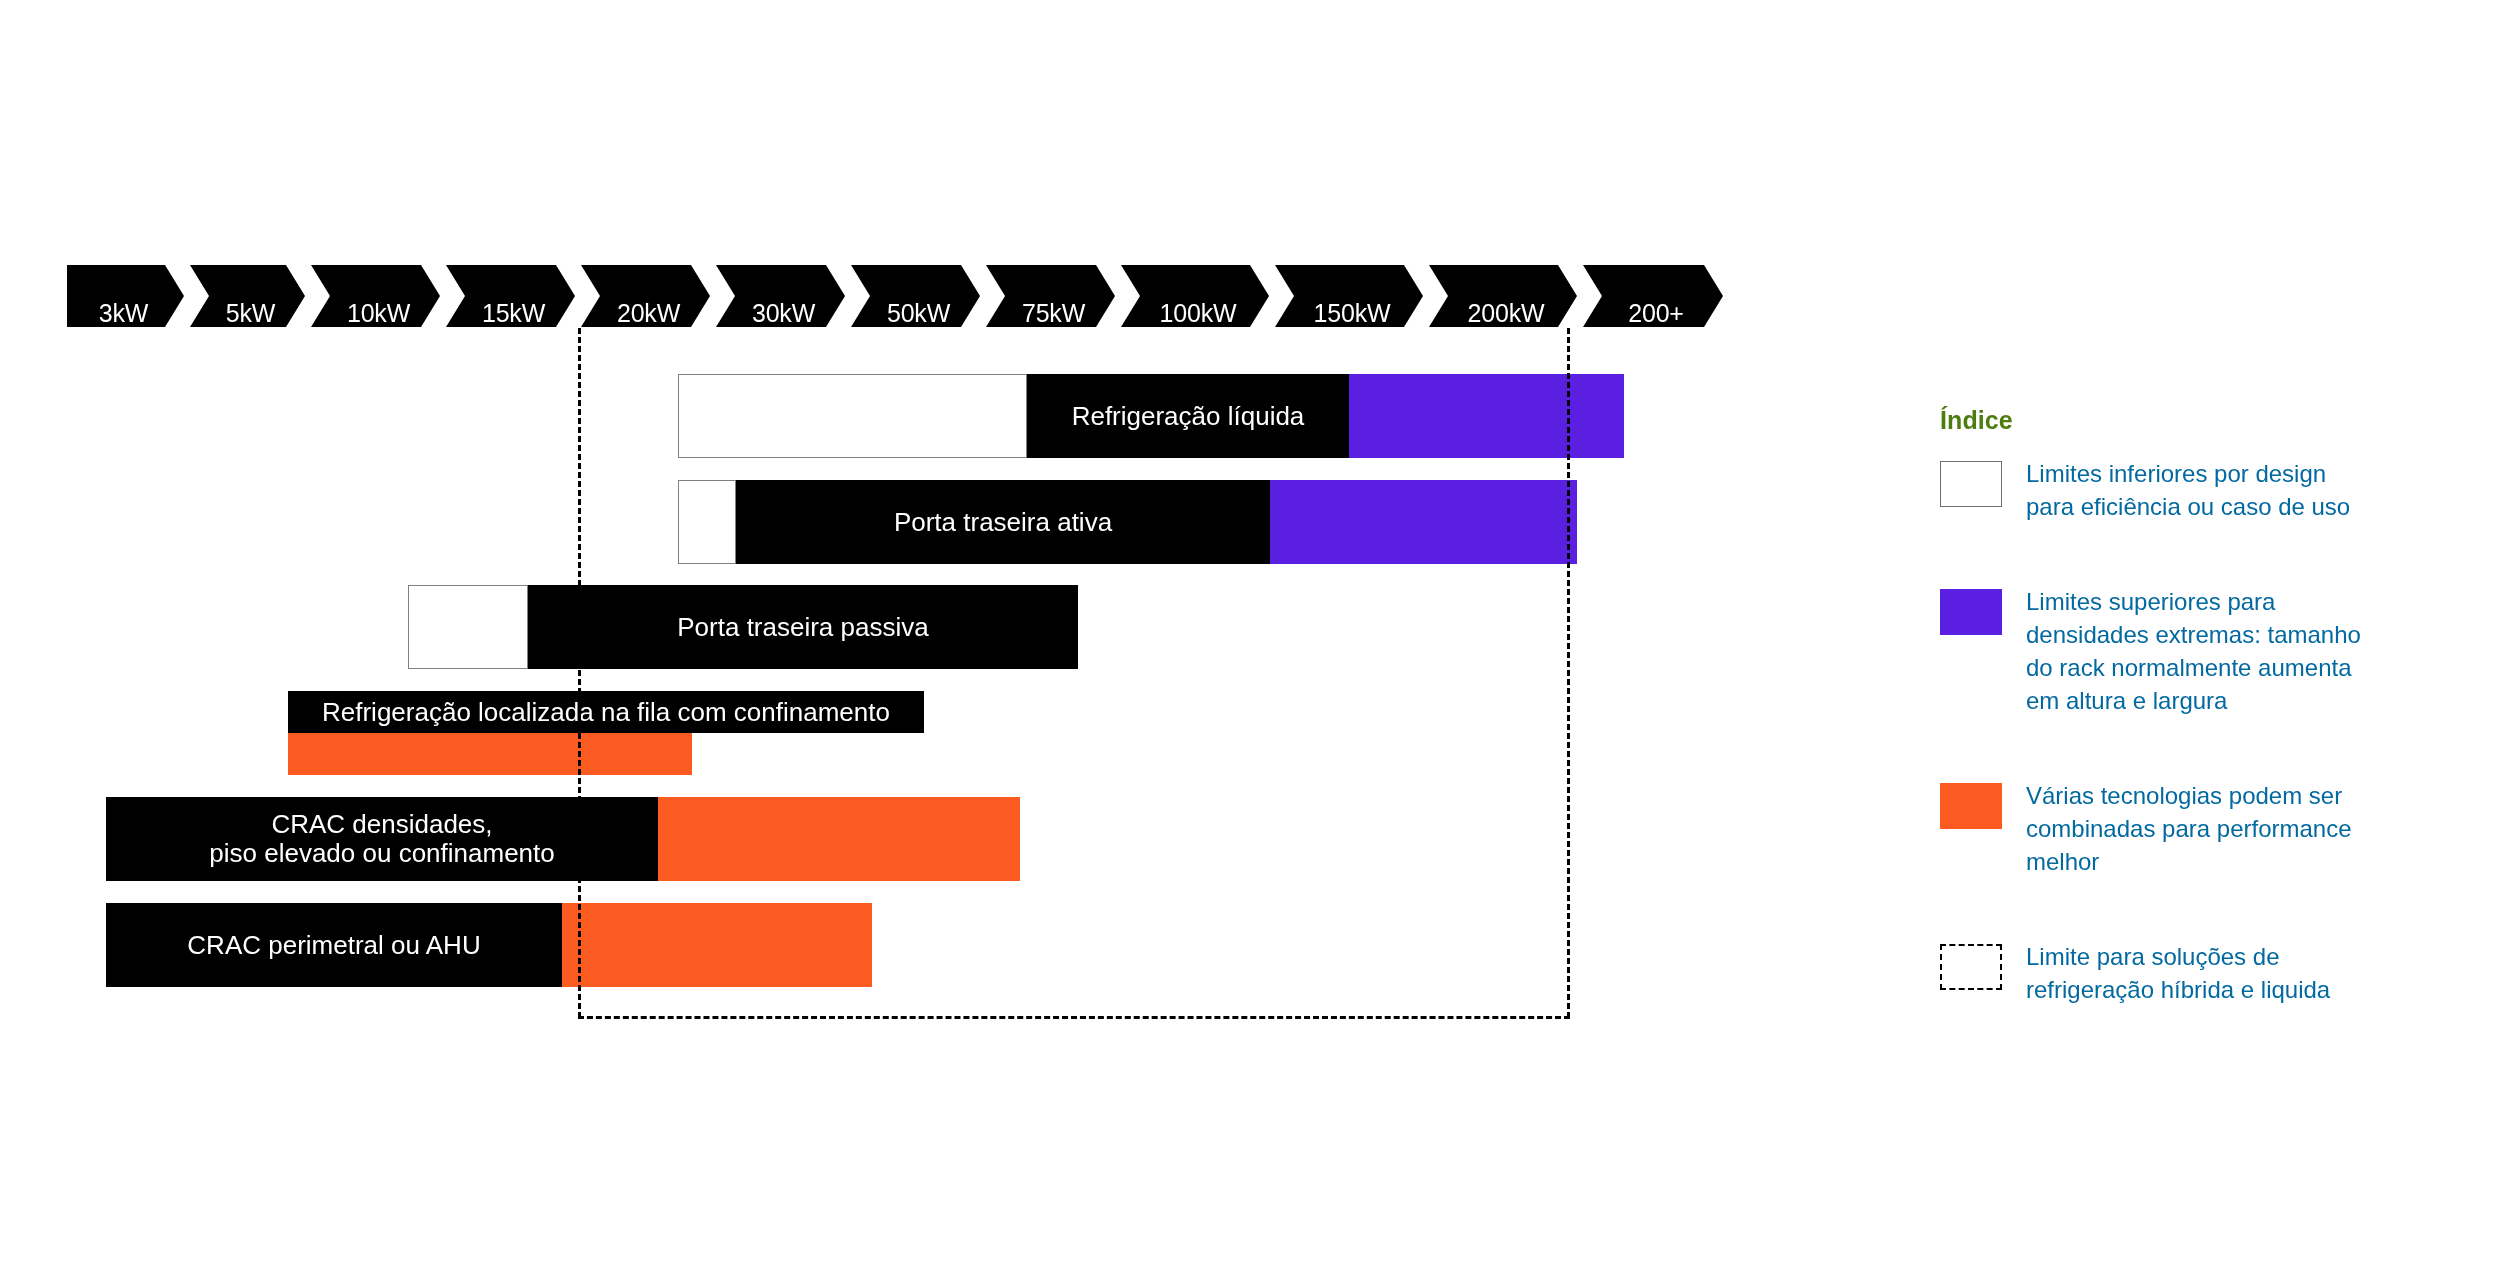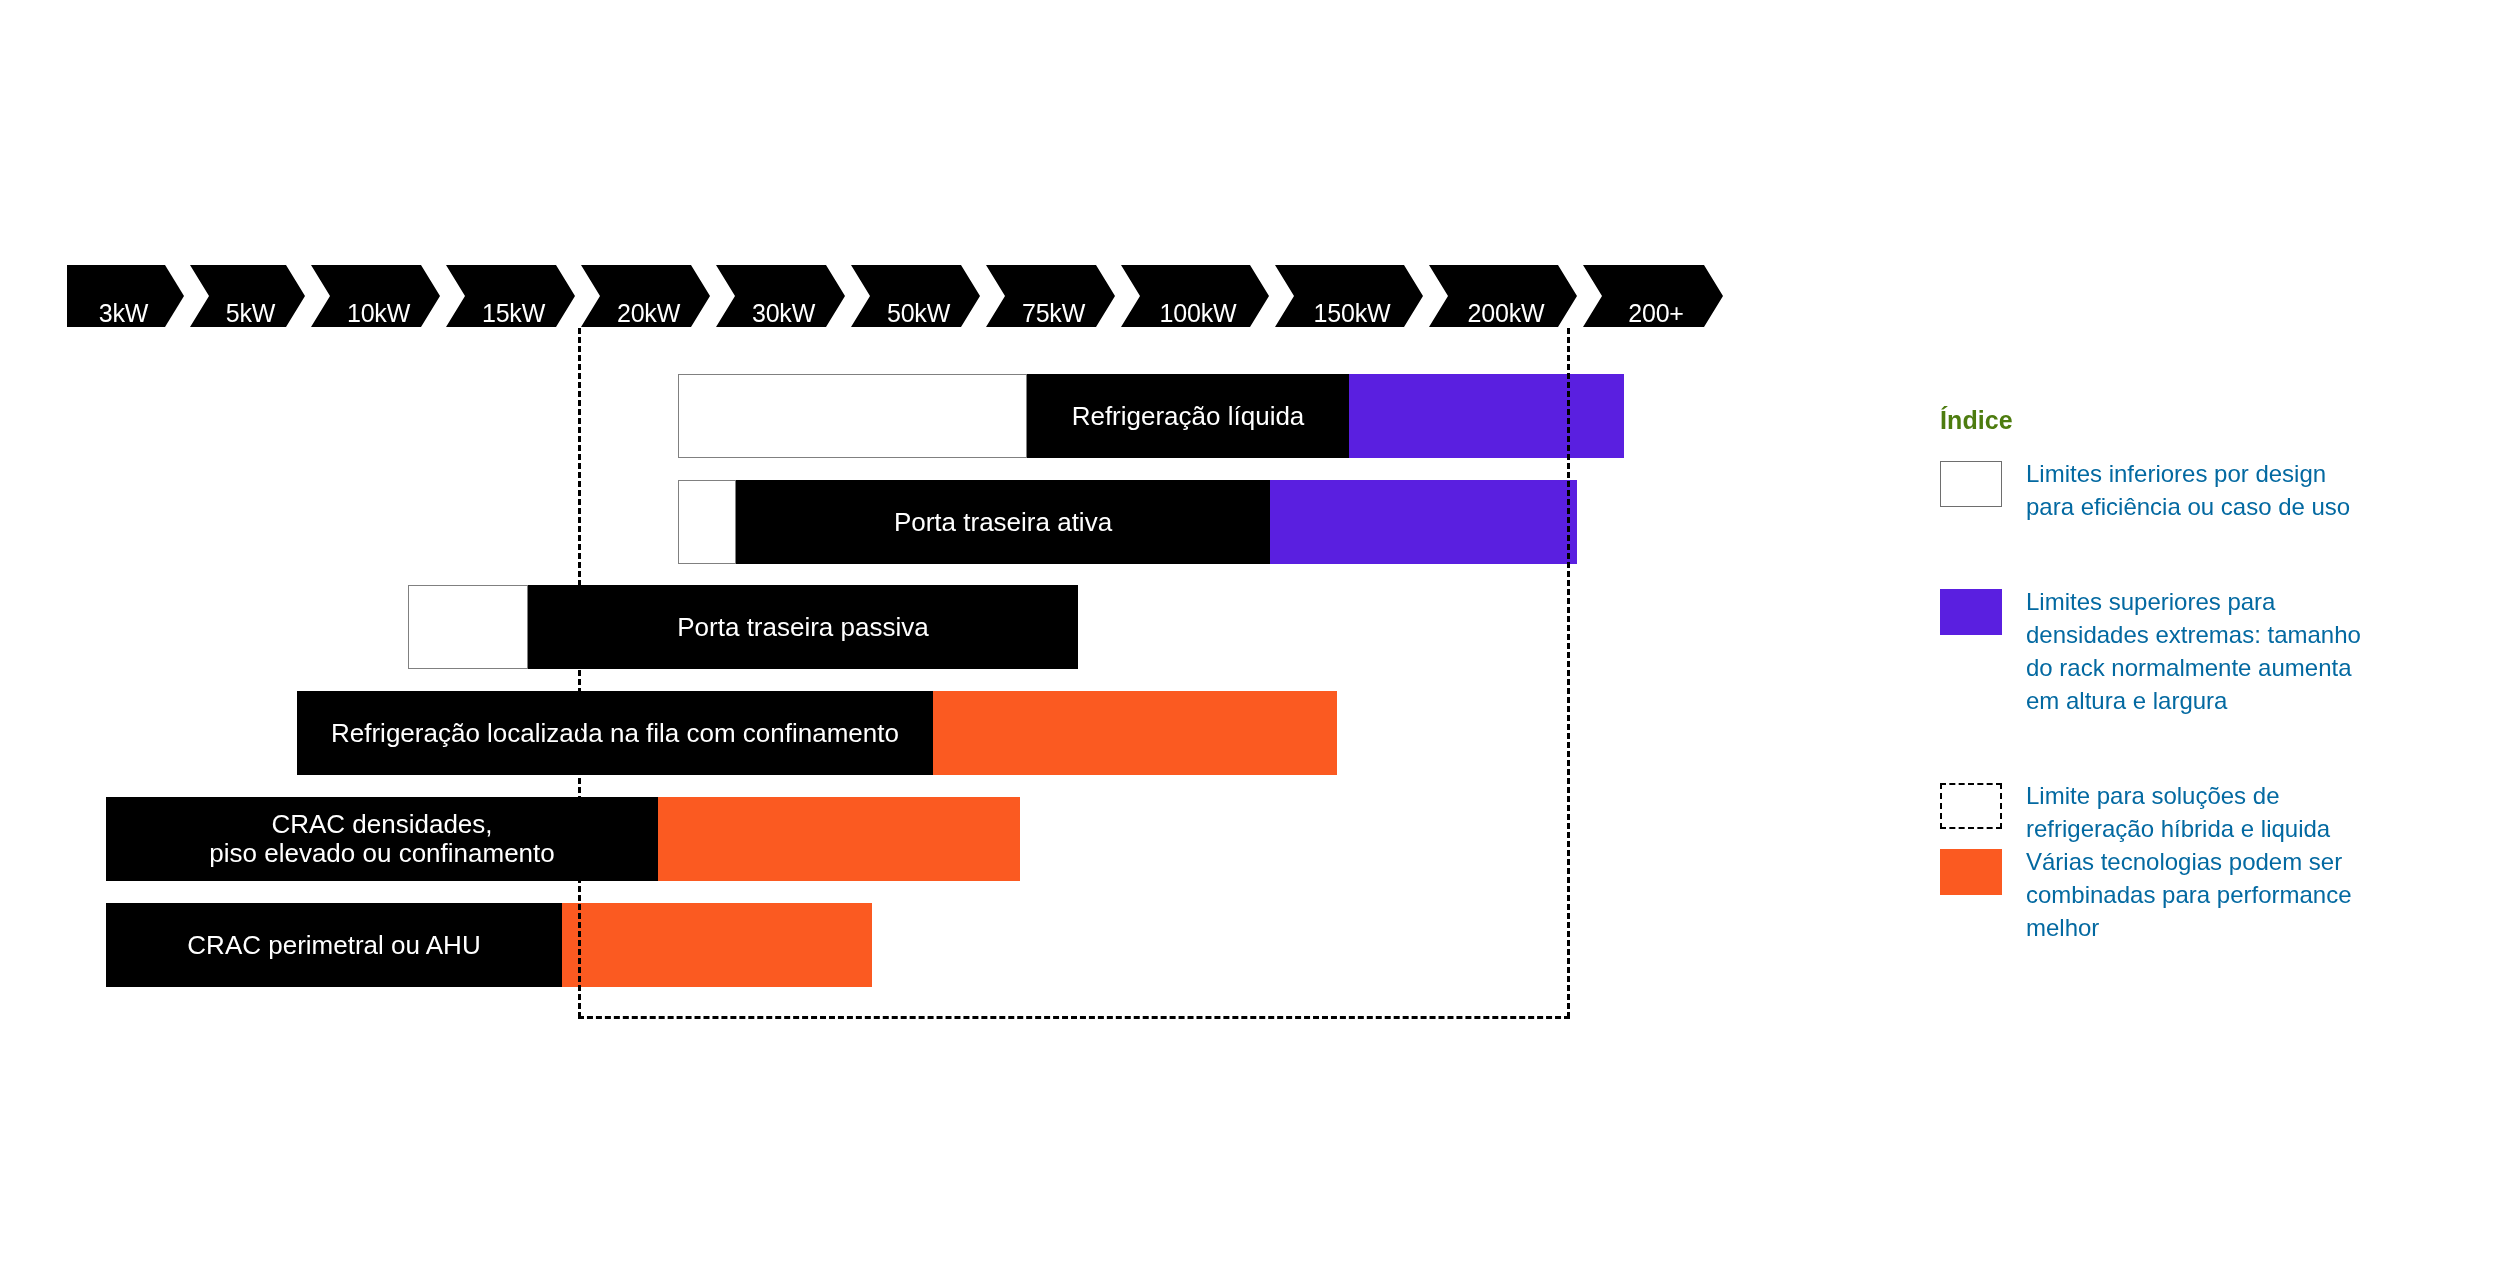--- a/index.html
+++ b/index.html
@@ -189,21 +189,21 @@
     <div class="seg purple" style="width:307px"></div>
   </div>
 
   <div class="bar-row" style="left:408px; top:585px;">
     <div class="seg white" style="width:120px"></div>
     <div class="seg black" style="width:550px">
       <div class="lbl">Porta traseira passiva</div>
     </div>
   </div>
 
-  <div class="bar-row" style="left:297px; top:691px;">
+  <div class="bar-row" style="left:288px; top:691px;flex-direction:column;">
     <div class="seg black" style="width:636px">
       <div class="lbl">Refrigeração localizada na fila com confinamento</div>
     </div>
     <div class="seg orange" style="width:404px"></div>
   </div>
 
   <div class="bar-row" style="left:106px; top:797px;">
     <div class="seg black" style="width:552px">
       <div class="lbl">CRAC densidades,
 piso elevado ou confinamento</div>
@@ -232,27 +232,27 @@
     </div>
 
     <div class="legend-item" style="margin-bottom:62px">
       <div class="legend-swatch sw-purple"></div>
       <div class="legend-text">Limites superiores para
 densidades extremas: tamanho
 do rack normalmente aumenta
 em altura e largura</div>
     </div>
 
-    <div class="legend-item" style="margin-bottom:0">
-      <div class="legend-swatch sw-dashed"></div>
-      <div class="legend-text">Limite para soluções de
-refrigeração híbrida e liquida</div>
-    </div>
-
     <div class="legend-item" style="margin-bottom:62px">
       <div class="legend-swatch sw-orange"></div>
       <div class="legend-text">Várias tecnologias podem ser
 combinadas para performance
 melhor</div>
     </div>
+
+    <div class="legend-item" style="margin-bottom:0">
+      <div class="legend-swatch sw-dashed"></div>
+      <div class="legend-text">Limite para soluções de
+refrigeração híbrida e liquida</div>
+    </div>
   </div>
 
 </div>
 
 </body></html>

